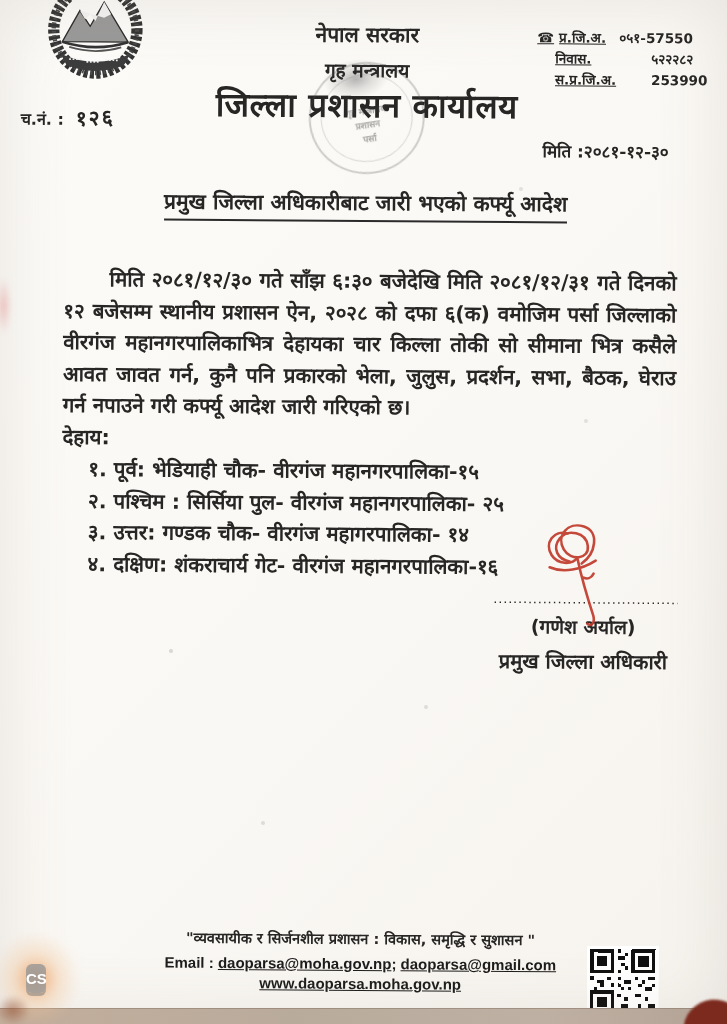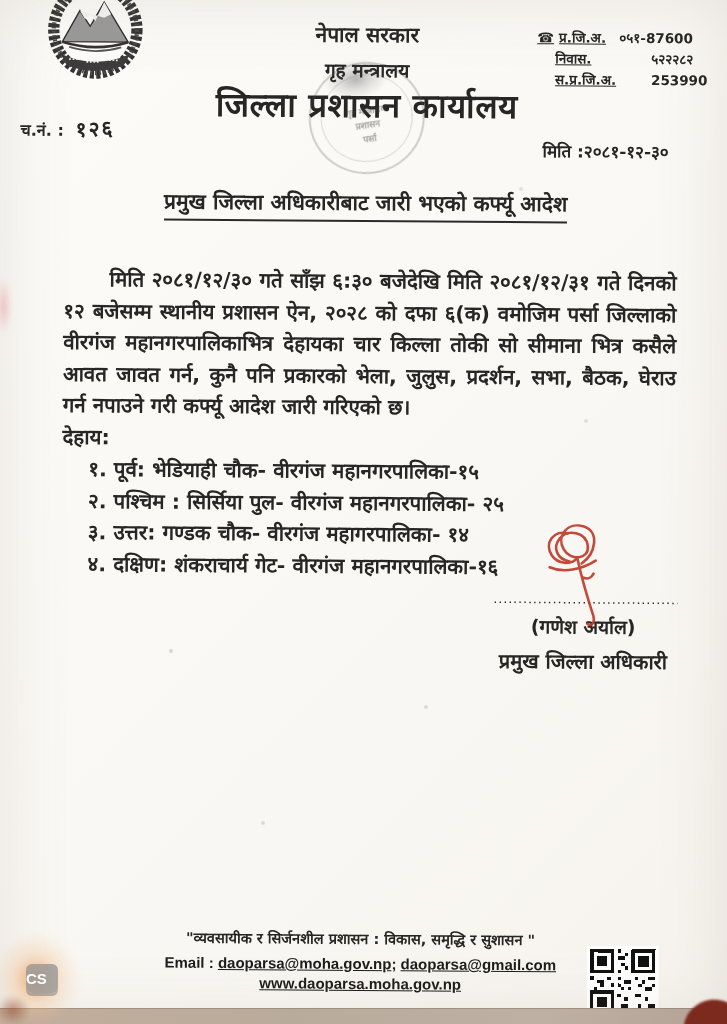--- a/index.html
+++ b/index.html
@@ -23,21 +23,21 @@
   .stamp .ring2{position:absolute;inset:18px;border:1px solid rgba(90,90,90,.35);border-radius:50%;}
   .stamp .smudge{position:absolute;left:26px;top:2px;width:66px;height:40px;border-radius:50%;
     background:radial-gradient(closest-side,rgba(40,40,40,.55),rgba(70,70,70,.25),transparent);}
   .stamp .stxt{position:absolute;left:0;right:0;text-align:center;font-size:9px;color:rgba(60,60,60,.75);font-weight:700;}
   .contacts{position:absolute;left:534px;top:26px;font-size:13.5px;font-weight:700;line-height:21px;}
   .contact-row{display:flex;}
   .contact-label{width:82px;white-space:nowrap;text-decoration:underline;}
   .phone-ic{margin-right:5px;}
   .date-line{position:absolute;left:540px;top:138px;font-size:17px;font-weight:700;}
   .refs{position:absolute;left:18px;top:100px;font-size:16px;font-weight:700;}
-  .chn{margin-top:16px;display:flex;align-items:baseline;gap:12px;text-align:right;}
+  .chn{margin-top:5px;display:flex;align-items:baseline;gap:12px;text-align:right;}
   .chn-num{font-size:21px;transform:rotate(-3deg);letter-spacing:2px;}
 
   
   .subject-wrap{position:absolute;left:0;right:0;top:188px;text-align:center;}
   .subject{display:inline-block;font-size:21px;font-weight:700;
     border-bottom:2px solid #2a2a2a;padding-bottom:4px;}
 
   
   .content{position:absolute;left:62px;right:52px;top:266px;font-size:20.5px;font-weight:600;
     line-height:31.5px;text-align:justify;}
@@ -56,22 +56,22 @@
   
   .footer{position:absolute;left:0;right:0;top:928px;text-align:center;}
   .motto{font-size:14.5px;font-weight:700;}
   .email-line{margin-top:7px;font-family:"Liberation Sans",sans-serif;font-size:15px;font-weight:700;color:#1d1d1d;}
   .email-line .lnk,.www{text-decoration:underline;}
   .www{margin-top:3px;font-family:"Liberation Sans",sans-serif;font-size:15px;font-weight:700;color:#1d1d1d;}
   .qr{position:absolute;left:590px;top:944px;width:72px;height:72px;}
 
   
   .cam-wm{position:absolute;left:26px;top:964px;display:flex;align-items:center;gap:10px;z-index:6;}
-  .cs-badge{width:32px;height:29px;border-radius:6px;background:rgba(150,150,150,.8);
-    box-shadow:0 3px 0 rgba(120,120,120,.5);color:#fff;font:700 15px/29px "Liberation Sans",sans-serif;text-align:left;}
+  .cs-badge{width:20px;height:29px;border-radius:6px;background:rgba(150,150,150,.8);
+    box-shadow:0 3px 0 rgba(120,120,120,.5);color:#fff;font:700 15px/29px "Liberation Sans",sans-serif;text-align:right;}
   .wm-text{font-family:"Liberation Sans",sans-serif;font-size:25px;color:rgba(148,148,148,.58);white-space:nowrap;}
   .table-band{position:absolute;left:0;right:0;bottom:0;height:15px;z-index:4;
     background:linear-gradient(90deg,#c3ae9c,#b9ab9c 40%,#beb0a2 75%,#b3a295);
     border-top:1px solid rgba(120,100,85,.4);}
   .blotch-left{position:absolute;left:-24px;bottom:-20px;width:120px;height:130px;z-index:5;filter:blur(4px);
     background:radial-gradient(closest-side,rgba(236,148,80,.8),rgba(243,196,150,.4),transparent 72%);}
   .blotch-left2{position:absolute;left:-10px;bottom:-6px;width:46px;height:40px;z-index:5;filter:blur(2px);
     background:radial-gradient(closest-side,rgba(140,70,40,.55),transparent 75%);}
   .corner-red{position:absolute;right:-14px;bottom:-14px;width:60px;height:38px;z-index:5;
     background:#7c2a1e;border-radius:60% 60% 0 0/90% 90% 0 0;transform:rotate(-16deg);filter:blur(1.2px);}
@@ -111,21 +111,21 @@
       <div class="ring2"></div>
       <div class="smudge"></div>
       <div class="stxt" style="top:48px">गृह मन्त्रालय</div>
       <div class="stxt" style="top:62px">प्रशासन</div>
       <div class="stxt" style="top:76px">पर्सा</div>
     </div>
 
     <div class="contacts">
       <div class="contact-row">
         <span class="contact-label"><span class="phone-ic">☎</span><span>प्र.जि.अ.</span></span>
-        <span>०५१-87600</span>
+        <span>०५१-57550</span>
       </div>
       <div class="contact-row">
         <span class="contact-label" style="padding-left:18px">निवास.</span>
         <span style="padding-left:14px">५२२२८२</span>
       </div>
       <div class="contact-row">
         <span class="contact-label" style="padding-left:18px">स.प्र.जि.अ.</span>
         <span style="padding-left:14px">253990</span>
       </div>
     </div>

